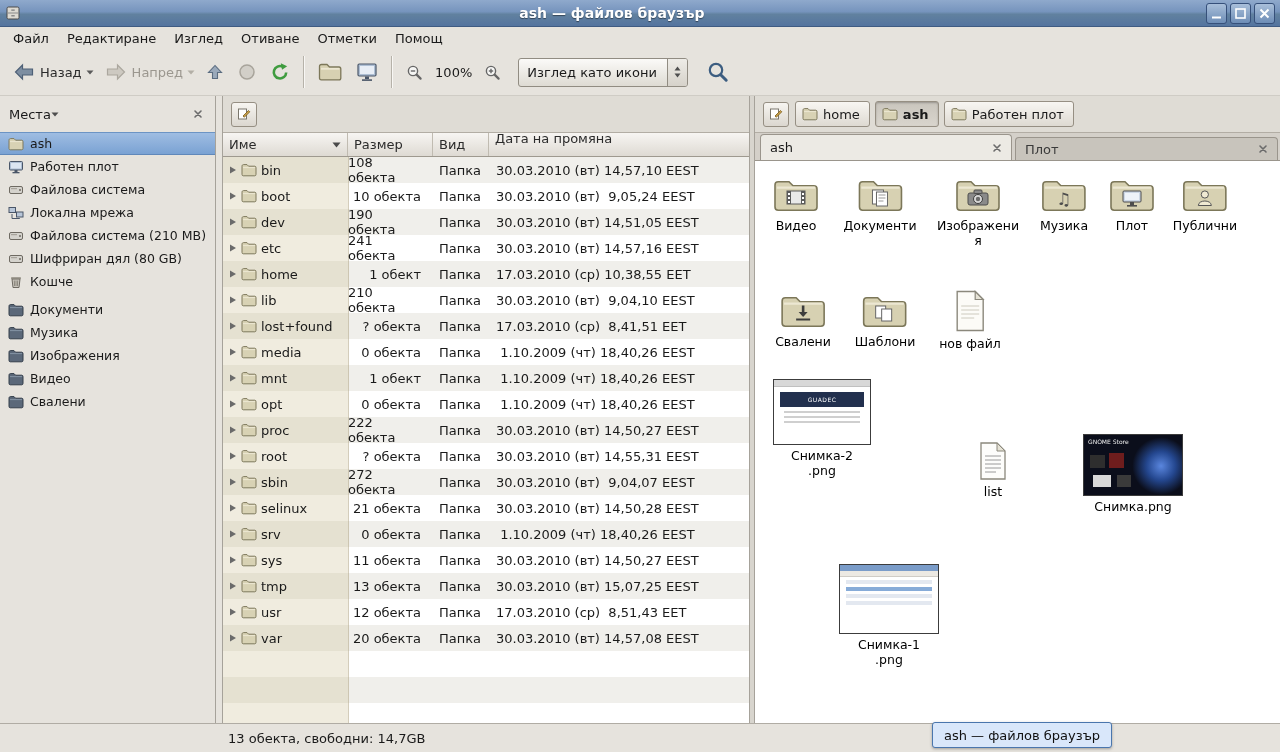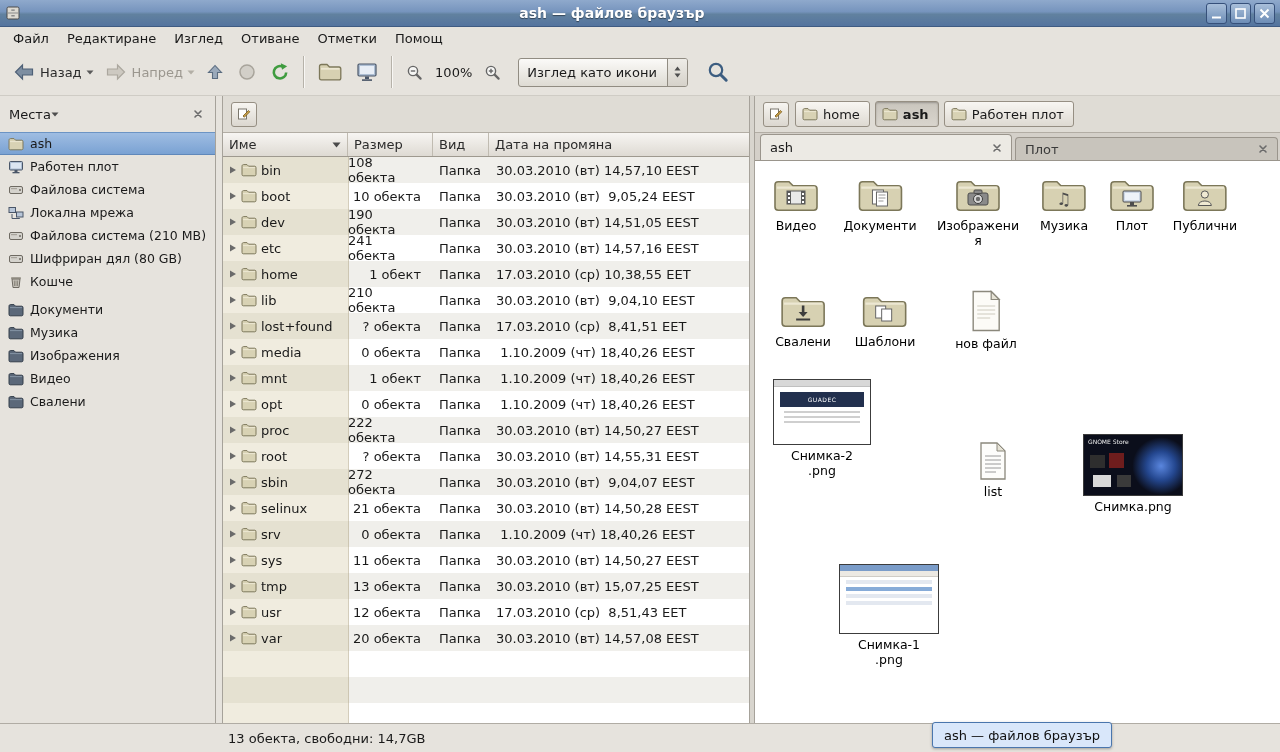--- a/index.html
+++ b/index.html
@@ -42,21 +42,21 @@
   .sidebar-item{height:23px;display:flex;align-items:center;gap:6px;padding-left:8px;font-size:12.5px;box-sizing:border-box;}
   .sidebar-item.selected{background:linear-gradient(180deg,#9fbde2,#7aa2d3);border-top:1px solid #6c94c4;border-bottom:1px solid #6088ba;}
   .sidebar-item.grp{margin-top:5px;}
   .splitter{width:6px;flex:0 0 auto;background:#e6e3dd;border-right:1px solid #a6a29a;}
 
   
   .listpane{width:526px;flex:0 0 auto;display:flex;flex-direction:column;min-height:0;background:#fff;}
   .pane-band{height:36px;flex:0 0 auto;display:flex;align-items:center;background:#dfdcd5;border-bottom:1px solid #b2ada4;padding-left:8px;gap:6px;}
   .sq-btn{width:26px;height:25px;border:1px solid #968f83;border-radius:3px;background:linear-gradient(#f7f5f1,#dbd7cf);display:flex;align-items:center;justify-content:center;box-sizing:border-box;}
   .thead{height:24px;flex:0 0 auto;display:flex;background:linear-gradient(#f7f5f2,#dedad3);border-bottom:1px solid #9e998f;box-sizing:border-box;}
-  .th{display:flex;align-items:center;padding:4px 6px;border-right:1px solid #c0bbb1;box-sizing:border-box;color:#2b2b2b;}
+  .th{display:flex;align-items:center;padding:10px 6px;border-right:1px solid #c0bbb1;box-sizing:border-box;color:#2b2b2b;}
   .th-name{width:125px;justify-content:space-between;}
   .th-size{width:85px;}
   .th-type{width:56px;}
   .th-date{flex:1;border-right:none;align-items:flex-end;}
   .rows{flex:1;position:relative;overflow:hidden;
     background:repeating-linear-gradient(180deg,#f0efeb 0 26px,#ffffff 26px 52px);}
   .name-tint{position:absolute;left:0;top:0;bottom:0;width:125px;background:rgba(205,192,150,0.30);border-right:1px solid rgba(160,150,120,0.35);}
   .row{height:26px;display:flex;align-items:center;position:relative;}
   .c-name{width:125px;display:flex;align-items:center;gap:4px;padding-left:6px;box-sizing:border-box;}
   .c-size{width:85px;display:flex;justify-content:flex-end;padding-right:12px;box-sizing:border-box;}
@@ -953,21 +953,21 @@
             <span class="i">
               <svg width="48" height="40" viewBox="0 0 48 38">
                 <path d="M3 9 C3 7 4.2 5.8 6.2 5.8 L17 5.8 L21 9.8 L41.8 9.8 C43.8 9.8 45 11 45 13 L45 31 C45 33 43.8 34.2 41.8 34.2 L6.2 34.2 C4.2 34.2 3 33 3 31 Z" fill="#d7d1b2" stroke="#7c7759" stroke-width="1.6"></path>
                 <path d="M4.8 11.6 L43.2 11.6" stroke="#ece7d2" stroke-width="2.4"></path>
                 <rect x="15" y="14" width="10" height="12" fill="#fff" stroke="#666"></rect>
                 <rect x="21" y="17" width="10" height="12" fill="#fff" stroke="#666"></rect>
               </svg>
             </span>
             <div class="ilabel">Шаблони</div>
           </div>
-          <div class="cell cell-paper" style="left: 215px; top: 128px; margin-left: 16px;">
+          <div class="cell cell-paper" style="left: 215px; top: 128px;">
             <span class="i">
               <svg width="36" height="44" viewBox="0 0 36 44">
                 <path d="M5 2.5 L23 2.5 L31 10.5 L31 41.5 L5 41.5 Z" fill="#fcfbf7" stroke="#8b887c" stroke-width="1.4"></path>
                 <path d="M23 2.5 L23 10.5 L31 10.5 Z" fill="#e6e3d6" stroke="#8b887c" stroke-width="1.2"></path>
                 <g stroke="#cdcabe">
                   <line x1="9" y1="17" x2="27" y2="17"></line>
                   <line x1="9" y1="21" x2="27" y2="21"></line>
                   <line x1="9" y1="25" x2="27" y2="25"></line>
                   <line x1="9" y1="29" x2="22" y2="29"></line>
                 </g>

